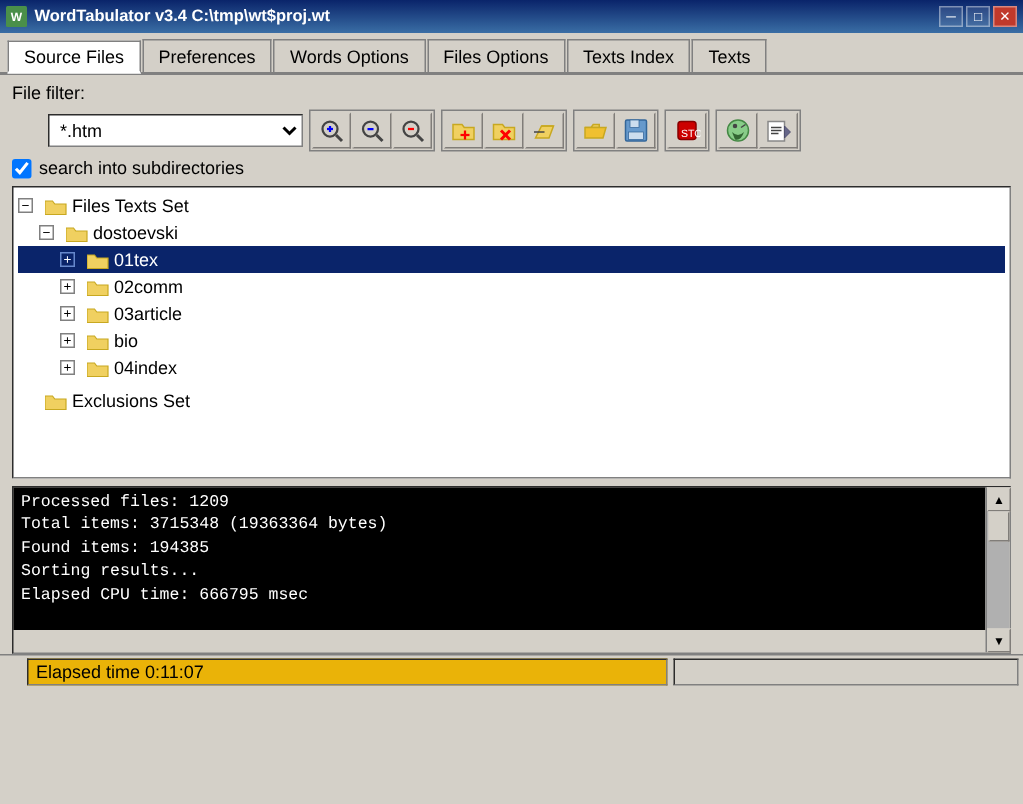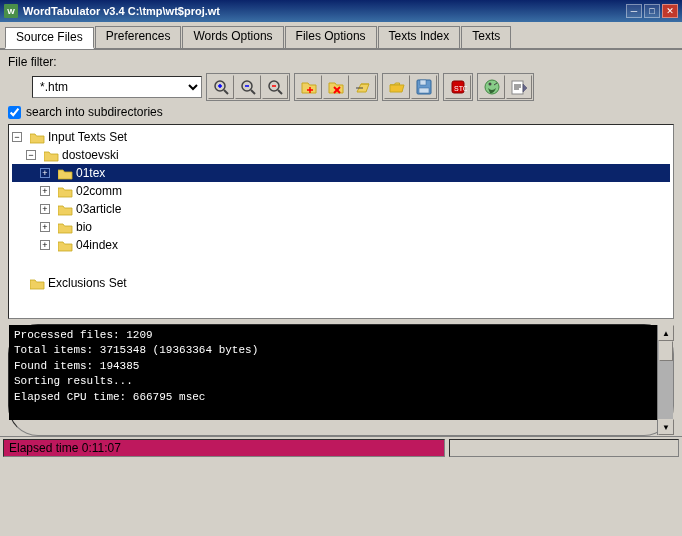--- a/index.html
+++ b/index.html
@@ -72,20 +72,21 @@
     .tab {
       padding: 2px 10px;
       border: 1px solid #808080;
       border-bottom: none;
       background: #d4d0c8;
       cursor: pointer;
       font-size: 12px;
       margin-right: 1px;
       height: 22px;
       display: flex;
+      align-items: center;
     }
     .tab.active {
       background: #ffffff;
       border-bottom: 2px solid white;
       z-index: 1;
       position: relative;
       bottom: -1px;
     }
 
     
@@ -211,22 +212,22 @@
       display: flex;
       align-items: center;
     }
     .status-left {
       flex: 1;
       border: 1px inset #808080;
       height: 18px;
       padding: 0 5px;
       display: flex;
       align-items: center;
-      margin: 2px 2px 2px 3px;
-      background: #be185d;
+      margin: 2px 2px 2px 18px;
+      background: #eab308;
       font-size: 12px;
     }
     .status-right {
       width: 230px;
       border: 1px inset #808080;
       height: 18px;
       margin: 2px 3px 2px 2px;
       background: #d4d0c8;
     }
 
@@ -421,21 +422,21 @@
   <div class="tree-area">
 
     <div class="tree-node tree-indent-1">
       <div class="tree-expander">−</div>
       <span style="width:4px"></span>
       <div class="folder-icon">
         <svg viewBox="0 0 16 13">
             <path d="M0 3 h5 l1.5 2 H14 v7 H0 Z" fill="#f0d060" stroke="#c8a820" stroke-width="0.8"></path>
           </svg>
       </div>
-      <span class="tree-label">Input Texts Set</span>
+      <span class="tree-label">Files Texts Set</span>
     </div>
 
     <div class="tree-node tree-indent-2">
       <div class="tree-expander">−</div>
       <span style="width:4px"></span>
       <div class="folder-icon">
         <svg viewBox="0 0 16 13">
             <path d="M0 3 h5 l1.5 2 H14 v7 H0 Z" fill="#f0d060" stroke="#c8a820" stroke-width="0.8"></path>
           </svg>
       </div>
@@ -490,35 +491,35 @@
       <div class="tree-expander">+</div>
       <span style="width:4px"></span>
       <div class="folder-icon">
         <svg viewBox="0 0 16 13">
             <path d="M0 3 h5 l1.5 2 H14 v7 H0 Z" fill="#f0d060" stroke="#c8a820" stroke-width="0.8"></path>
           </svg>
       </div>
       <span class="tree-label">04index</span>
     </div>
 
-    <div class="tree-node tree-indent-1" style="margin-top:20px">
+    <div class="tree-node tree-indent-1" style="margin-top:4px">
       <div class="tree-expander-space"></div>
       <span style="width:4px"></span>
       <div class="folder-icon">
         <svg viewBox="0 0 16 13">
             <path d="M0 3 h5 l1.5 2 H14 v7 H0 Z" fill="#f0d060" stroke="#c8a820" stroke-width="0.8"></path>
           </svg>
       </div>
       <span class="tree-label">Exclusions Set</span>
     </div>
 
   </div>
 </div>
 
-<div class="console-wrapper" style="margin: 0 8px; height: 112px; border-radius: 30px;">
+<div class="console-wrapper" style="margin: 0 8px; height: 112px;">
   <div class="console-area">
     <div>Processed files: 1209</div>
     <div>Total items: 3715348 (19363364 bytes)</div>
     <div>Found items: 194385</div>
     <div>Sorting results...</div>
     <div>Elapsed CPU time: 666795 msec</div>
   </div>
   <div class="console-scrollbar-track">
     <div class="scroll-btn">▲</div>
     <div class="scroll-track">

